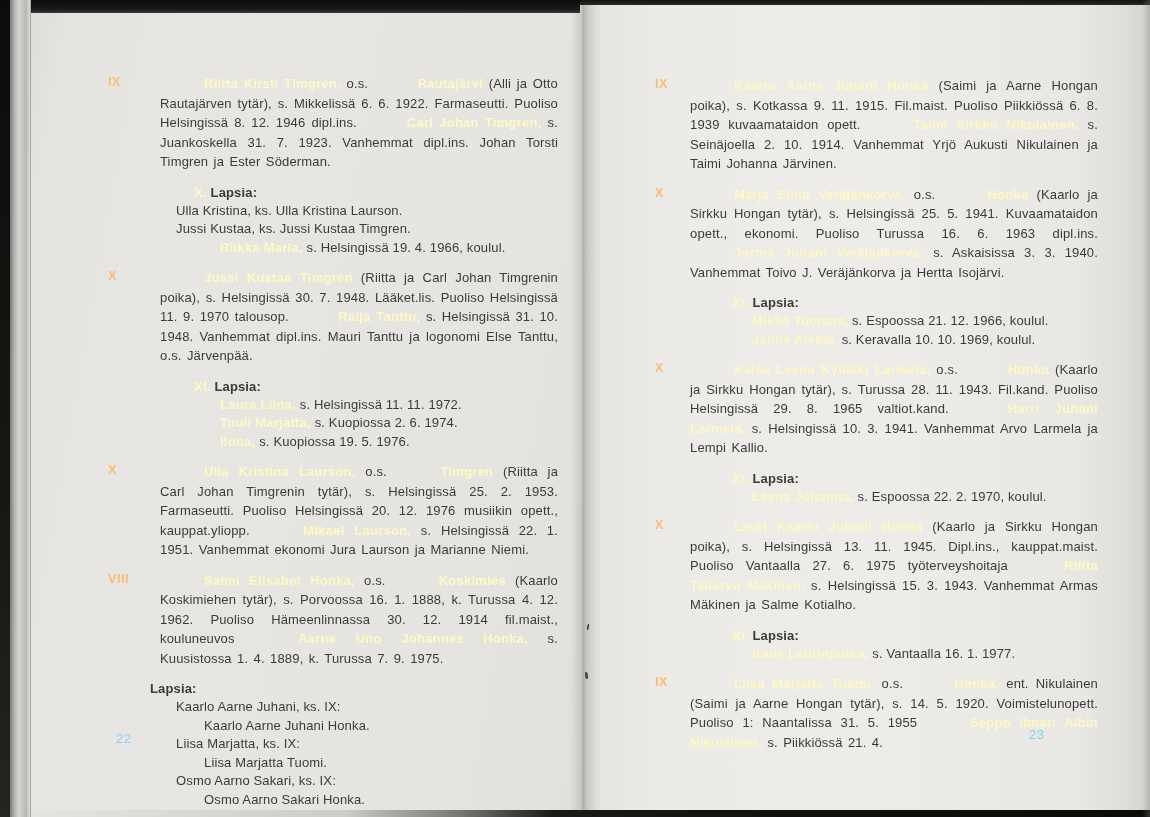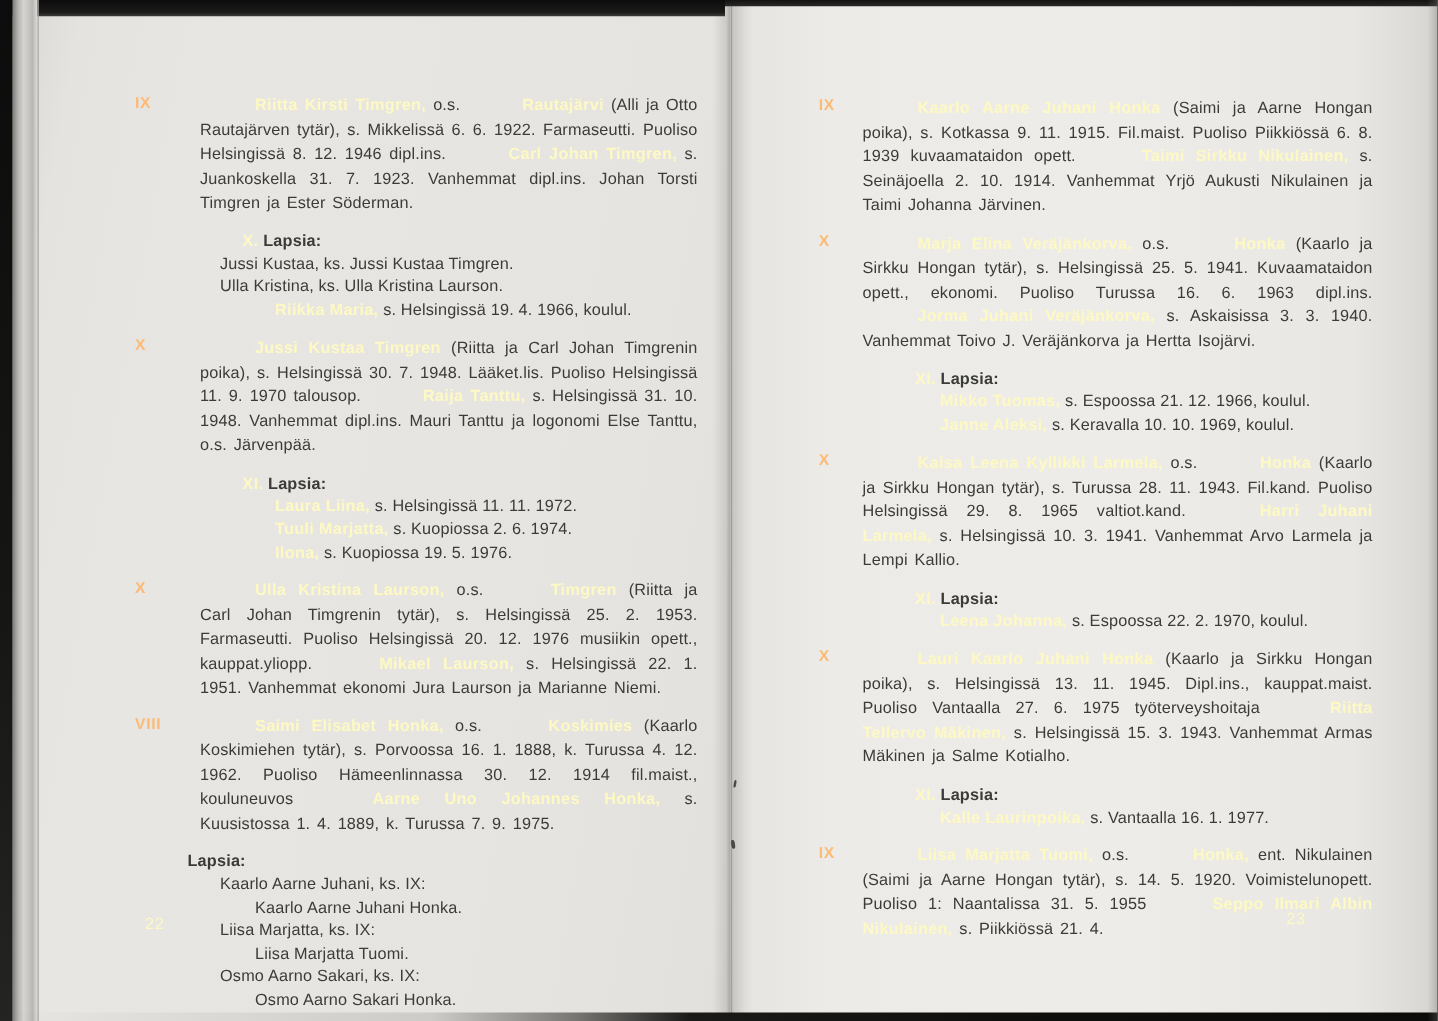--- a/index.html
+++ b/index.html
@@ -52,41 +52,41 @@
   .para{flex:1;text-align:justify;line-height:19.5px;word-spacing:1.6px;hyphens:auto;}
   b{color:#fef9c3;letter-spacing:0.25px;margin-left:44px;}
   .children{line-height:18.5px;}
   .children .hdr{line-height:19px;font-weight:bold;}
   .content-l .children .hdr{padding-left:42px;}
   .content-l .children .i1{padding-left:68px;}
   .content-l .children .i2{padding-left:96px;}
   .content-r .children .hdr{padding-left:33px;}
   .content-r .children .i1{padding-left:53px;}
 
-  .pagenum{position:absolute;z-index:3;font-size:13px;color:#fef9c3;letter-spacing:0.5px;}
+  .pagenum{position:absolute;z-index:3;font-size:13px;color:#7dd3fc;letter-spacing:0.5px;}
   .pagenum-l{left:116px;top:731px;}
   .pagenum-r{left:1029px;top:727px;}
 </style>
 </head>
 <body style="color: rgb(59, 59, 56);">
 
 <div class="spread">
 
   <div class="page page-l"></div>
   <div class="page page-r"></div>
 
   <div class="content content-l" id="content-left">
       <div class="block entry">
         <div class="numeral">IX</div>
         <div class="para"><b>Riitta Kirsti Timgren,</b> o.s. <b>Rautajärvi</b> (Alli ja Otto Rautajärven tytär), s. Mikkelissä 6. 6. 1922. Farmaseutti. Puoliso Helsingissä 8. 12. 1946 dipl.ins. <b>Carl Johan Timgren,</b> s. Juankoskella 31. 7. 1923. Vanhemmat dipl.ins. Johan Torsti Timgren ja Ester Söderman.</div>
       </div>
       <div class="block children">
         <div class="hdr"><b>X.</b> Lapsia:</div>
+        <div class="i1">Ulla Kristina, ks. Ulla Kristina Laurson.</div>
         <div class="i1">Jussi Kustaa, ks. Jussi Kustaa Timgren.</div>
-        <div class="i1">Ulla Kristina, ks. Ulla Kristina Laurson.</div>
         <div class="i1"><b>Riikka Maria,</b> s. Helsingissä 19. 4. 1966, koulul.</div>
       </div>
       <div class="block entry">
         <div class="numeral">X</div>
         <div class="para"><b>Jussi Kustaa Timgren</b> (Riitta ja Carl Johan Timgrenin poika), s. Helsingissä 30. 7. 1948. Lääket.lis. Puoliso Helsingissä 11. 9. 1970 talousop. <b>Raija Tanttu,</b> s. Helsingissä 31. 10. 1948. Vanhemmat dipl.ins. Mauri Tanttu ja logonomi Else Tanttu, o.s. Järvenpää.</div>
       </div>
       <div class="block children">
         <div class="hdr"><b>XI.</b> Lapsia:</div>
         <div class="i1"><b>Laura Liina,</b> s. Helsingissä 11. 11. 1972.</div>
         <div class="i1"><b>Tuuli Marjatta,</b> s. Kuopiossa 2. 6. 1974.</div>

